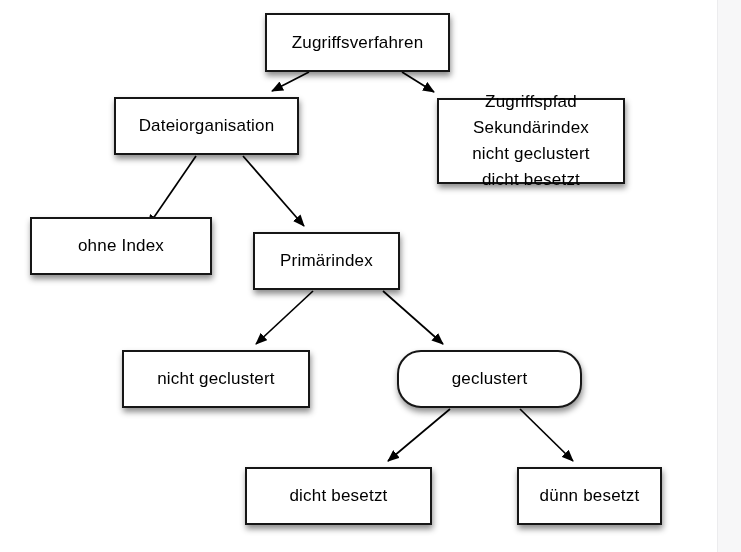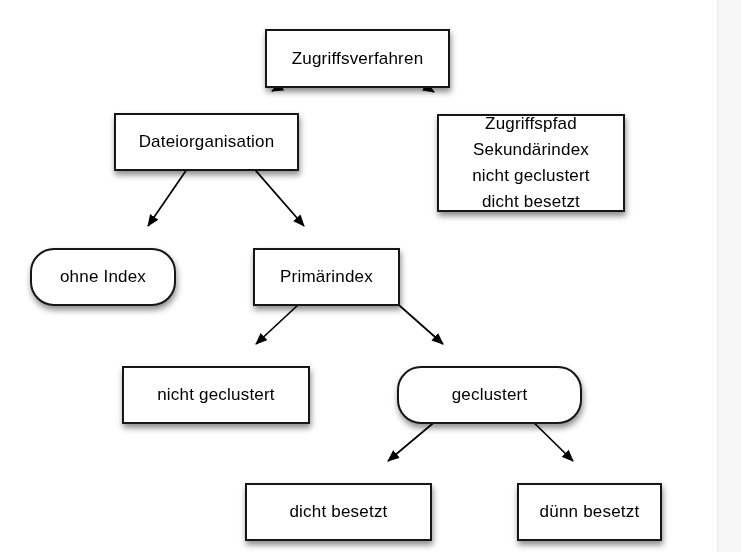--- a/index.html
+++ b/index.html
@@ -30,21 +30,20 @@
     border: 2px solid #161616;
     box-shadow: 1px 4px 6px rgba(0,0,0,0.45);
     display: flex;
     align-items: center;
     justify-content: center;
     text-align: center;
     font-size: 17px;
     color: #000000;
     letter-spacing: 0.2px;
     box-sizing: border-box;
-    margin-top: 16px;
   }
   .node.multiline {
     flex-direction: column;
     justify-content: center;
     line-height: 26px;
   }
   .node .line-italic {
   }
   #edges {
     position: absolute;
@@ -81,28 +80,28 @@
   </svg>
 
   <div class="node" style="left:265px; top:13px;  width:185px; height:59px;">
     <span>Zugriffsverfahren</span>
   </div>
 
   <div class="node" style="left:114px; top:97px;  width:185px; height:58px;">
     <span>Dateiorganisation</span>
   </div>
 
-  <div class="node multiline" style="left:437px; top:98px; width:188px; height:98px;">
+  <div class="node multiline" style="left:437px; top:98px; width:188px; height:86px;">
     <span>Zugriffspfad</span>
     <span class="line-italic">Sekundärindex</span>
     <span class="line-italic">nicht geclustert</span>
     <span class="line-italic">dicht besetzt</span>
   </div>
 
-  <div class="node" style="left:30px;  top:232px; width:146px; height:58px;border-radius:24px;">
+  <div class="node" style="left:30px;  top:217px; width:182px; height:58px;">
     <span>ohne Index</span>
   </div>
 
   <div class="node" style="left:253px; top:232px; width:147px; height:58px;">
     <span>Primärindex</span>
   </div>
 
   <div class="node" style="left:122px; top:350px; width:188px; height:58px;">
     <span>nicht geclustert</span>
   </div>

